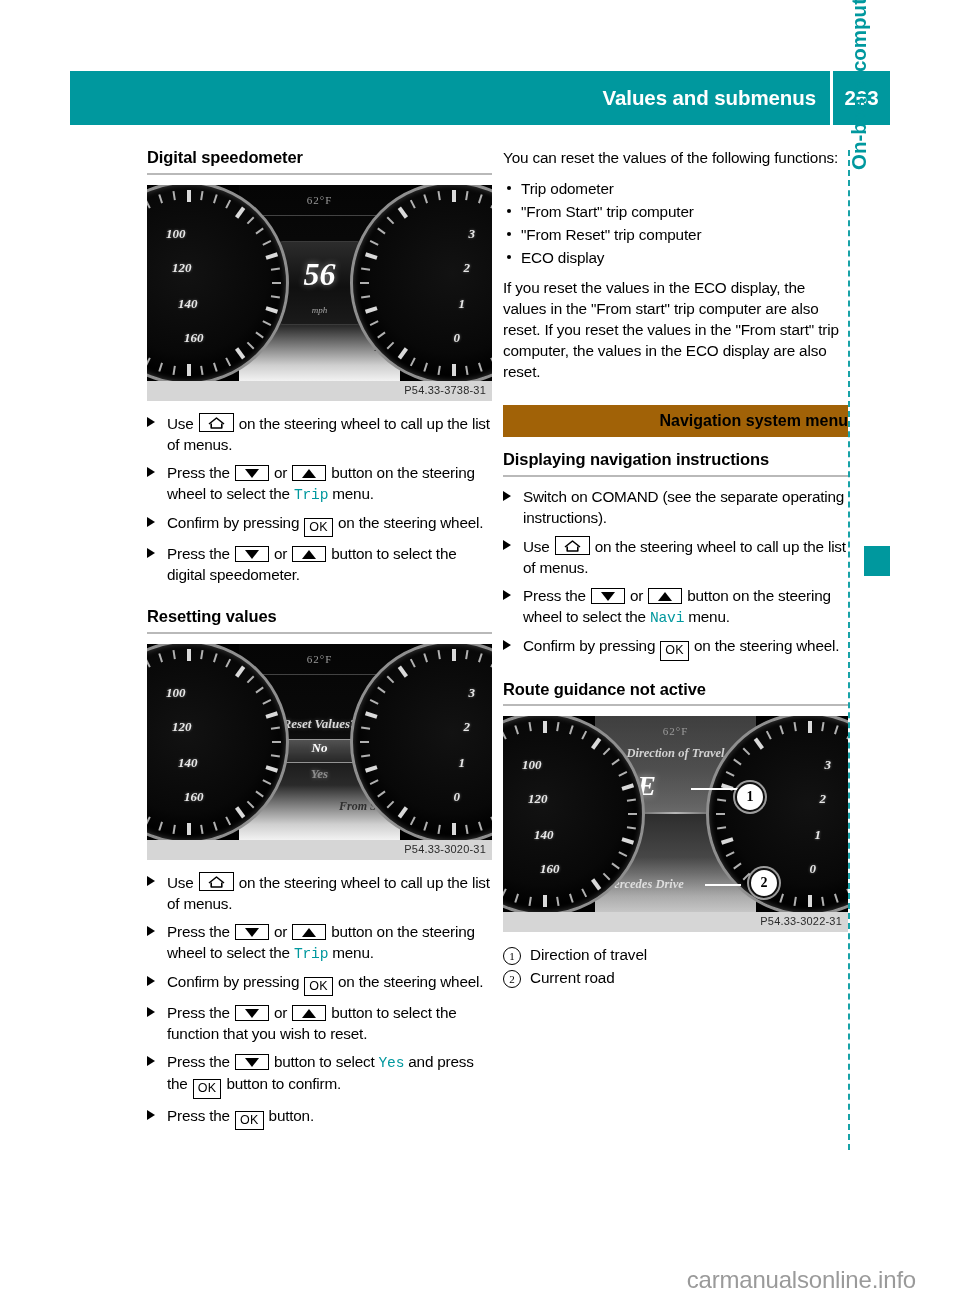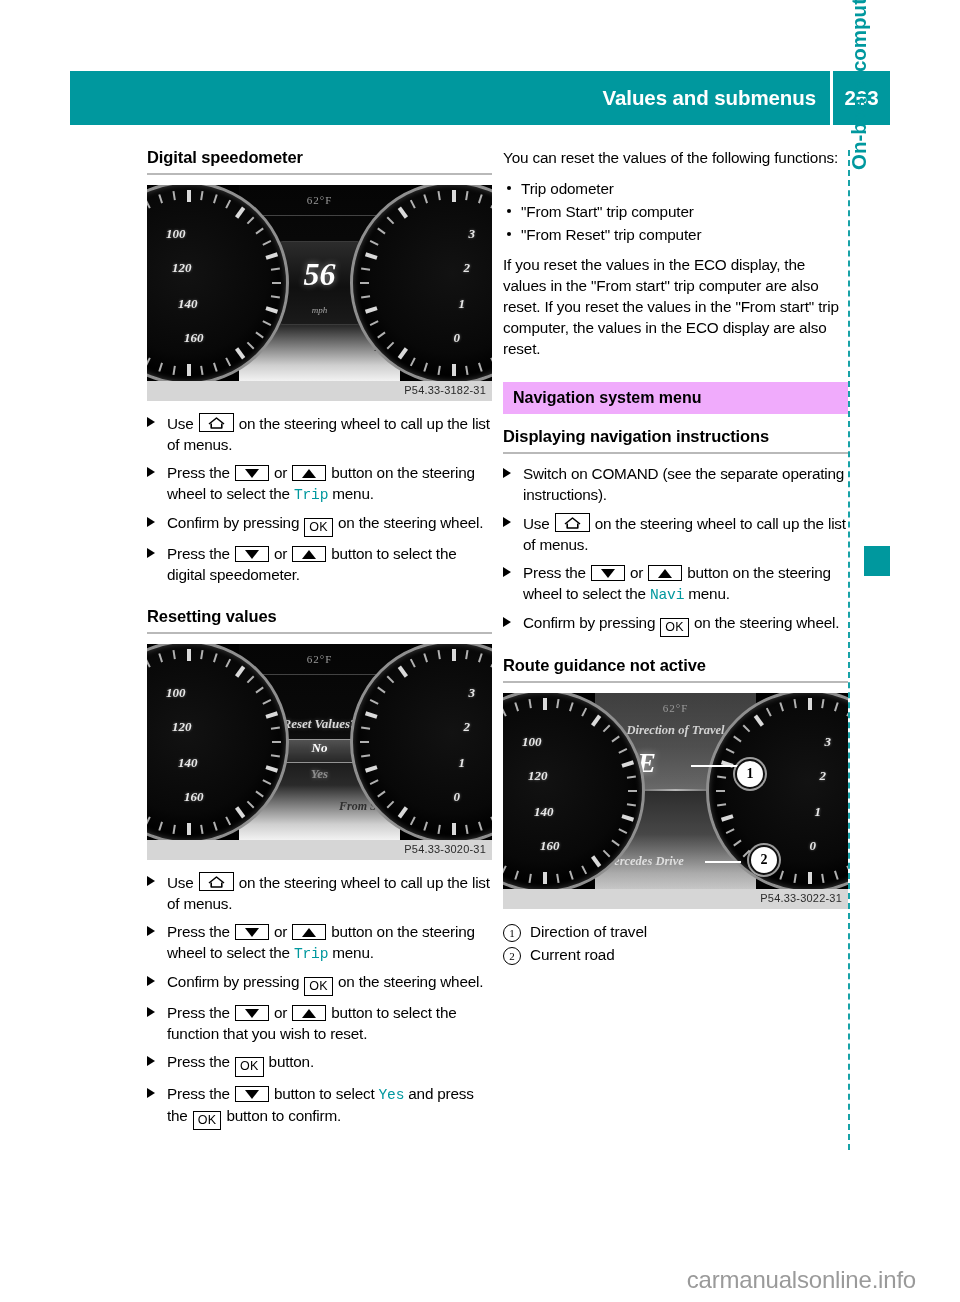--- a/index.html
+++ b/index.html
@@ -85,27 +85,28 @@
     margin:0 0 5px 0;
     line-height:1.2;
     letter-spacing:-0.1px;
   }
   .rule{
     height:2px;
     background:#b9b9b9;
     margin:0 0 10px 0;
   }
   .grey-head{
-    background:#f0abfc;
+    background:#a16207;
     font-size:16px;
     font-weight:bold;
     padding:6px 0 6px 10px;
     box-sizing:border-box;
     margin:0 0 13px 0;
     line-height:1.25;
+    text-align:right;
   }
   p.body{
     font-size:15.3px;
     line-height:1.36;
     margin:0 0 9px 0;
     letter-spacing:-0.15px;
   }
   .teal{ color:#00989e; font-family:"Liberation Mono", monospace; font-size:14.6px; }
 
   
@@ -461,21 +462,21 @@
             <div class="tick" style="transform: rotate(162deg);"></div>
             <div class="tick" style="transform: rotate(171deg);"></div>
           </div>
           <div class="dial-num" style="right: 76px; top: 42px;">3</div>
           <div class="dial-num" style="right: 81px; top: 76px;">2</div>
           <div class="dial-num" style="right: 86px; top: 112px;">1</div>
           <div class="dial-num" style="right: 91px; top: 146px;">0</div>
         </div>
     </div>
     <div class="fig-caption-bar">
-      <span class="fig-caption">P54.33-3182-31</span>
+      <span class="fig-caption">P54.33-3738-31</span>
     </div>
   </div>
 
   <ol class="steps">
       <li><span class="arrow"></span>Use <span class="key key-home"><svg width="19" height="14" viewBox="0 0 19 14">
             <path d="M2 8 L9.5 2 L17 8" fill="none" stroke="#000" stroke-width="1.6" stroke-linejoin="round"></path>
             <path d="M4.2 7.5 V12 H14.8 V7.5" fill="none" stroke="#000" stroke-width="1.6" stroke-linejoin="round"></path>
           </svg></span> on the steering wheel to call up the list of menus.</li>
       <li><span class="arrow"></span>Press the <span class="key key-arrow"><span class="tri-down"></span></span> or <span class="key key-arrow"><span class="tri-up"></span></span> button on the steering wheel to select the <span class="teal">Trip</span> menu.</li>
       <li><span class="arrow"></span>Confirm by pressing <span class="key key-ok">OK</span> on the steering wheel.</li>
@@ -575,33 +576,34 @@
   </div>
 
   <ol class="steps">
       <li><span class="arrow"></span>Use <span class="key key-home"><svg width="19" height="14" viewBox="0 0 19 14">
             <path d="M2 8 L9.5 2 L17 8" fill="none" stroke="#000" stroke-width="1.6" stroke-linejoin="round"></path>
             <path d="M4.2 7.5 V12 H14.8 V7.5" fill="none" stroke="#000" stroke-width="1.6" stroke-linejoin="round"></path>
           </svg></span> on the steering wheel to call up the list of menus.</li>
       <li><span class="arrow"></span>Press the <span class="key key-arrow"><span class="tri-down"></span></span> or <span class="key key-arrow"><span class="tri-up"></span></span> button on the steering wheel to select the <span class="teal">Trip</span> menu.</li>
       <li><span class="arrow"></span>Confirm by pressing <span class="key key-ok">OK</span> on the steering wheel.</li>
       <li><span class="arrow"></span>Press the <span class="key key-arrow"><span class="tri-down"></span></span> or <span class="key key-arrow"><span class="tri-up"></span></span> button to select the function that you wish to reset.</li>
+      <li><span class="arrow"></span>Press the <span class="key key-arrow"><span class="tri-down"></span></span> button to select <span class="teal">Yes</span> and press the <span class="key key-ok">OK</span> button to confirm.</li>
       <li><span class="arrow"></span>Press the <span class="key key-ok">OK</span> button.</li>
-      <li><span class="arrow"></span>Press the <span class="key key-arrow"><span class="tri-down"></span></span> button to select <span class="teal">Yes</span> and press the <span class="key key-ok">OK</span> button to confirm.</li>
     </ol>
 </div>
 
 <div class="col col-right">
 
   <p class="body">You can reset the values of the following functions:</p>
 
   <ul class="plain">
       <li><span class="bullet"></span>Trip odometer</li>
       <li><span class="bullet"></span>"From Start" trip computer</li>
       <li><span class="bullet"></span>"From Reset" trip computer</li>
+      <li><span class="bullet"></span>ECO display</li>
     </ul>
 
   <p class="body">If you reset the values in the ECO display, the values in the "From start" trip computer are also reset. If you reset the values in the "From start" trip computer, the values in the ECO display are also reset.</p>
 
   <div style="height:14px"></div>
 
   <div class="grey-head">Navigation system menu</div>
 
   <h2 class="sub-head">Displaying navigation instructions</h2>
   <div class="rule"></div>

